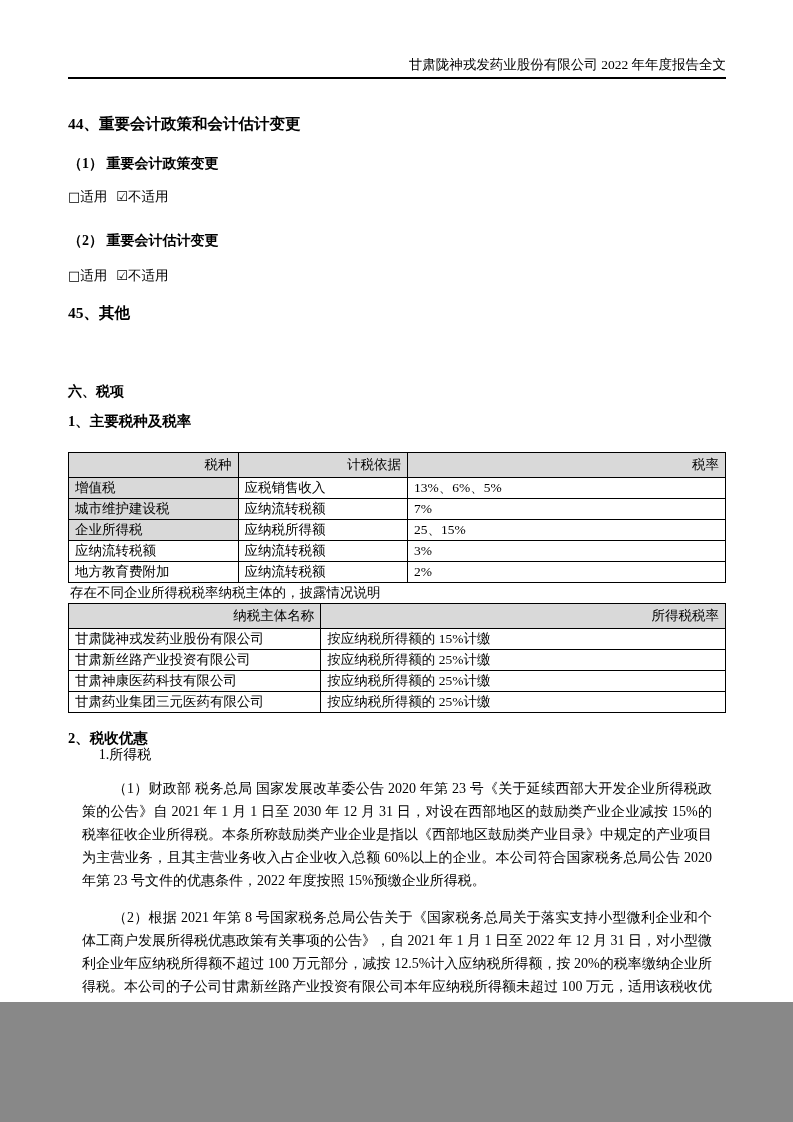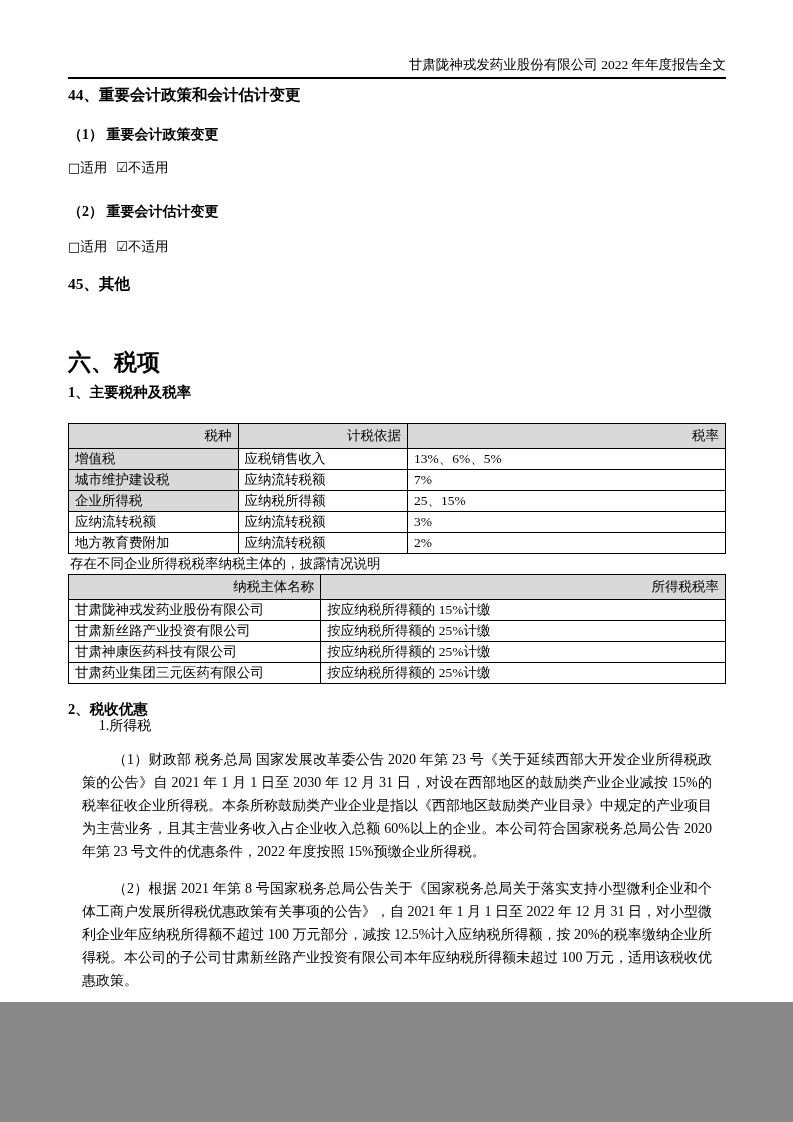--- a/index.html
+++ b/index.html
@@ -21,36 +21,36 @@
     text-align:right;
     font-size:13.5px;
     line-height:16px;
   }
 
   .h-num {               
     font-size:15.5px; font-weight:bold;
     margin:0; line-height:18px;
   }
   .h-chapter {            
-    font-size:23px; font-weight:bold;
+    font-size:14px; font-weight:bold;
     margin:0; line-height:20px;
   }
   .h-sub {                
     font-size:14px; font-weight:bold;
     margin:0; line-height:17px;
   }
   .h-sub2 {               
     font-size:14.5px; font-weight:bold;
     margin:0; line-height:17px;
   }
   .choice-line { font-size:13.5px; line-height:16px; }
   .choice-line .box { font-family:"DejaVu Sans",sans-serif; font-size:13px; }
   .choice-gap { display:inline-block; width:9px; }
 
-  .mt-h44    { margin-top:7px; }
+  .mt-h44    { margin-top:36px; }
   .mt-sub1   { margin-top:22px; }
   .mt-choice1{ margin-top:17px; }
   .mt-sub2   { margin-top:27px; }
   .mt-choice2{ margin-top:19px; }
   .mt-h45    { margin-top:20px; }
   .mt-h6     { margin-top:60px; }
   .mt-sub61  { margin-top:11px; }
   .mt-table1 { margin-top:22px; }
   .mt-sub62  { margin-top:17px; }
   .mt-inc    { margin-top:20px; }

